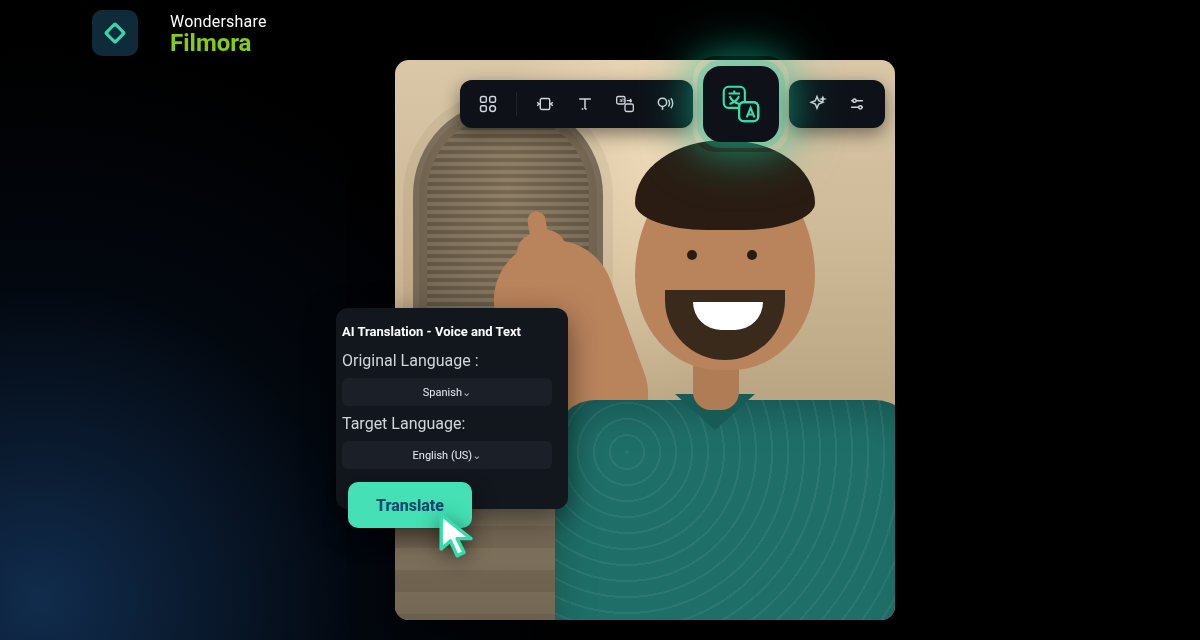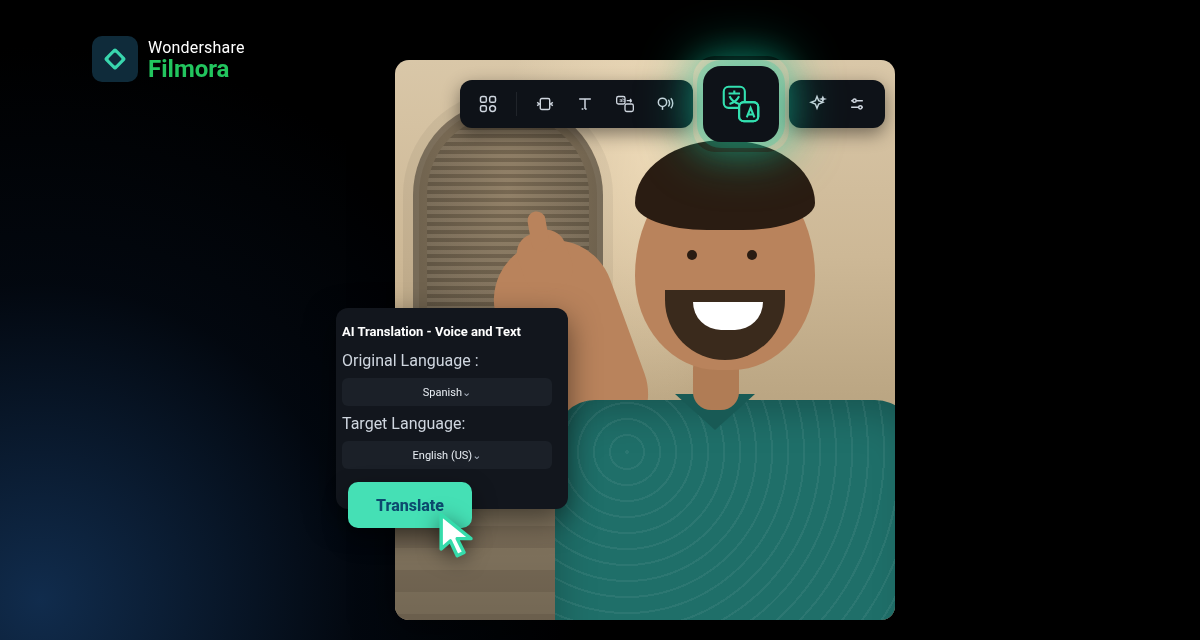--- a/index.html
+++ b/index.html
@@ -16,36 +16,36 @@
     bottom: -200px;
     width: 800px;
     height: 800px;
     background: radial-gradient(circle at 30% 70%, rgba(30,80,140,0.55) 0%, rgba(10,30,60,0.25) 40%, rgba(0,0,0,0) 70%);
     pointer-events: none;
   }
   
   .brand {
     position: absolute;
     left: 92px;
-    top: 36px;
-    display: flex;
-    align-items: center;
-    gap: 10px;
+    top: 10px;
+    display: flex;
+    align-items: center;
+    gap: 32px;
   }
   .brand-badge {
     width: 46px;
     height: 46px;
     border-radius: 10px;
     background: #0f2b3a;
     display: flex;
     align-items: center;
     justify-content: center;
   }
   .brand-text .line1 { font-size: 16px; font-weight: 400; color: #fff; letter-spacing: .2px; }
-  .brand-text .line2 { font-size: 24px; font-weight: 700; color: #22c55e; line-height: 1; }
+  .brand-text .line2 { font-size: 24px; font-weight: 700; color: #84cc16; line-height: 1; }
 
   
   .video-card {
     position: absolute;
     left: 395px;
     top: 60px;
     width: 500px;
     height: 560px;
     border-radius: 14px;
     overflow: hidden;

